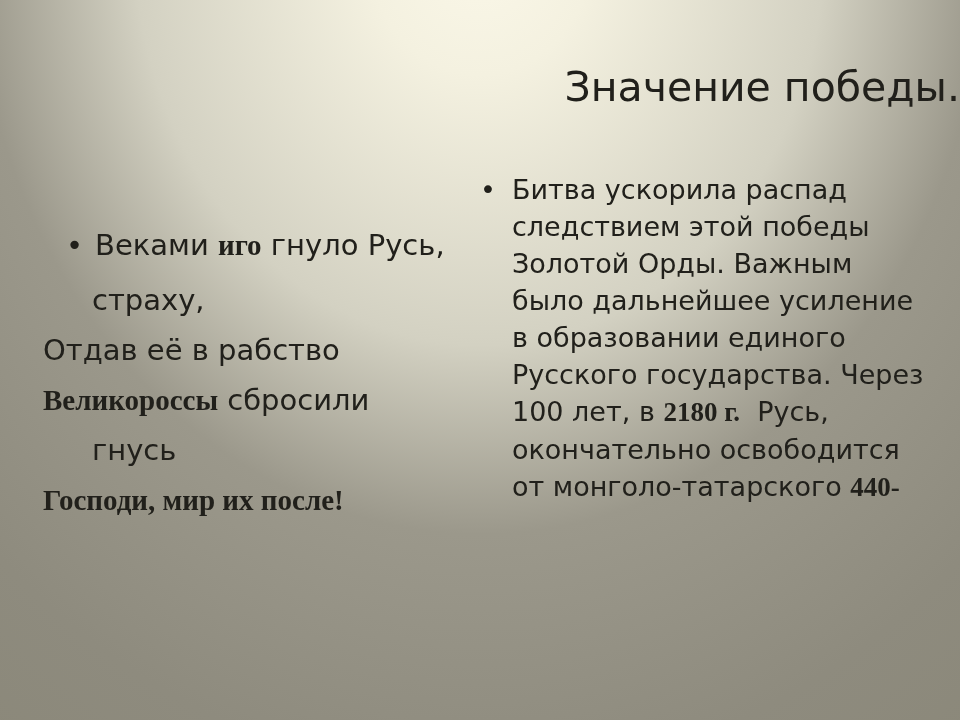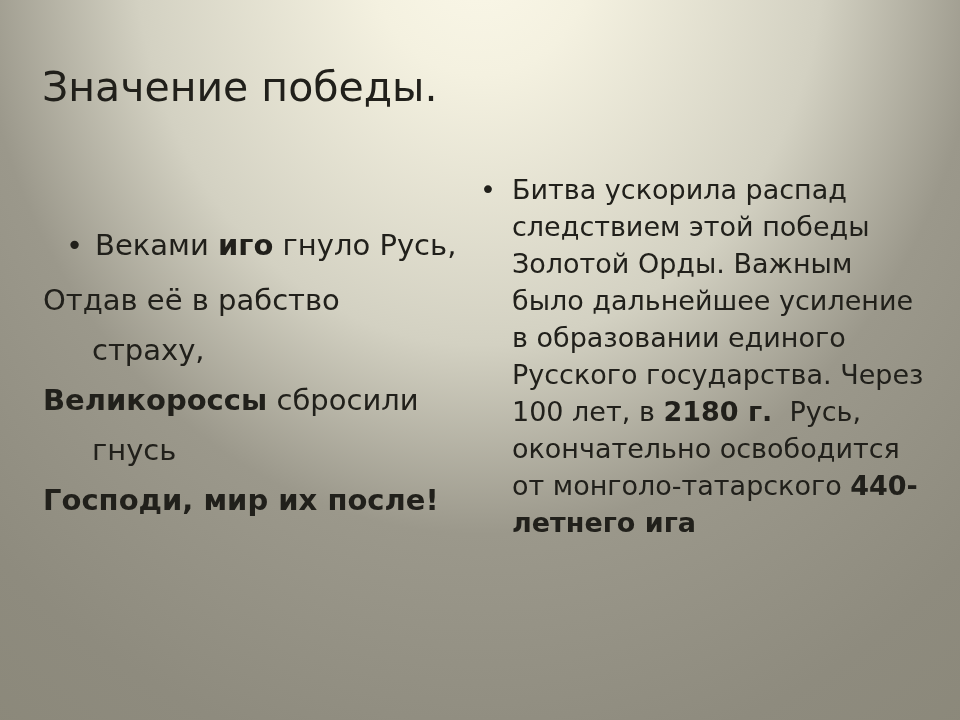--- a/index.html
+++ b/index.html
@@ -27,26 +27,25 @@
       var(--bg_mid) 30%,
       var(--bg_low) 44%,
       var(--bg_bottom) 62%,
       var(--bg_deep) 100%);
   }
   .title {
     position: absolute;
     left: 16px;
     right: 0;
     top: 63px;
-    text-align: left;
+    text-align: right;
     font-size: 41px;
     font-weight: normal;
     line-height: 48px;
     color: var(--text);
-    margin-left: 26px;
   }
   .col { position: absolute; }
   .col-left {
     left: 43px;
     top: 220px;
     width: 440px;
     font-size: 29px;
     line-height: 50px;
   }
   .col-right {
@@ -62,40 +61,39 @@
   .ind-wrap  { padding-left: 49px; }
   .ind-bullet { padding-left: 52px; }
   .col-right .ind-bullet { padding-left: 34px; }
   .col-right .ind-flush  { padding-left: 34px; }
   .bullet {
     position: absolute;
     left: 23px;
     top: 0;
   }
   .col-right .bullet { left: 2px; }
-  .b { font-weight: bold; }
+  .b { font-weight: bold; font-family: Liberation Serif, serif; }
 </style>
 </head>
 <body>
 
 <div class="slide">
   <h1 class="title">Значение победы.</h1>
   <div class="col col-left">
       <div class="line ind-bullet"><span class="bullet">•</span><span>Веками </span><span class="b">иго</span><span> гнуло Русь,</span></div>
+      <div class="line ind-wrap"><span>страху,</span></div>
       <div class="line ind-flush"><span>Отдав её в рабство</span></div>
-      <div class="line ind-wrap"><span>страху,</span></div>
       <div class="line ind-flush"><span class="b">Великороссы</span><span> сбросили</span></div>
       <div class="line ind-wrap"><span>гнусь</span></div>
       <div class="line ind-flush"><span class="b">Господи, мир их после!</span></div>
     </div>
   <div class="col col-right">
       <div class="line ind-bullet"><span class="bullet">•</span><span>Битва ускорила распад</span></div>
       <div class="line ind-flush"><span>следствием этой победы</span></div>
       <div class="line ind-flush"><span>Золотой Орды. Важным</span></div>
       <div class="line ind-flush"><span>было дальнейшее усиление</span></div>
       <div class="line ind-flush"><span>в образовании единого</span></div>
       <div class="line ind-flush"><span>Русского государства. Через</span></div>
       <div class="line ind-flush"><span>100 лет, в </span><span class="b">2180 г.</span><span>  Русь,</span></div>
       <div class="line ind-flush"><span>окончательно освободится</span></div>
       <div class="line ind-flush"><span>от монголо-татарского </span><span class="b">440-</span></div>
-      <div class="line ind-flush"><span class="b">летнего ига</span></div>
     </div>
 </div>
 
 </body></html>

